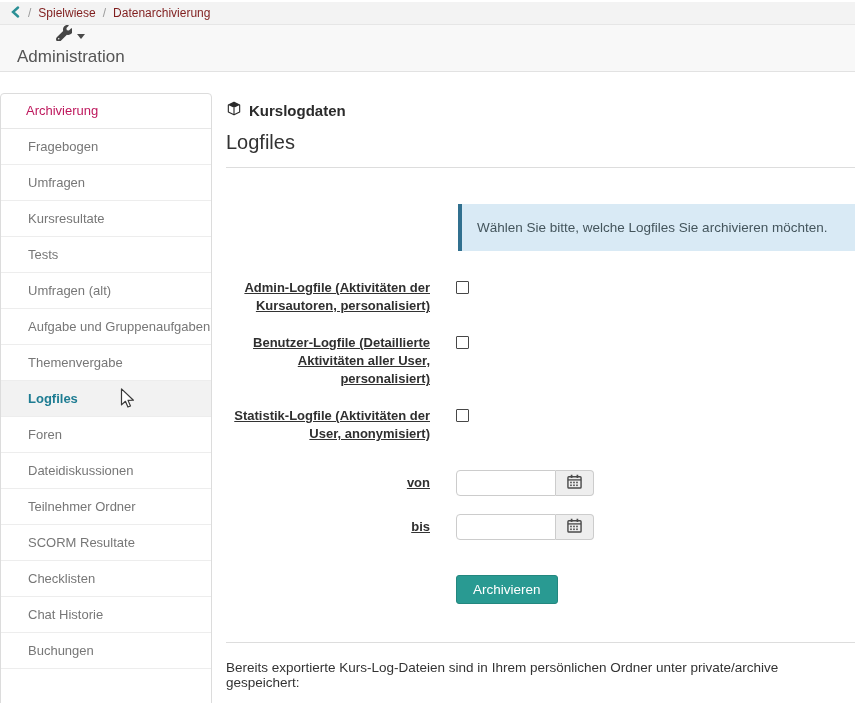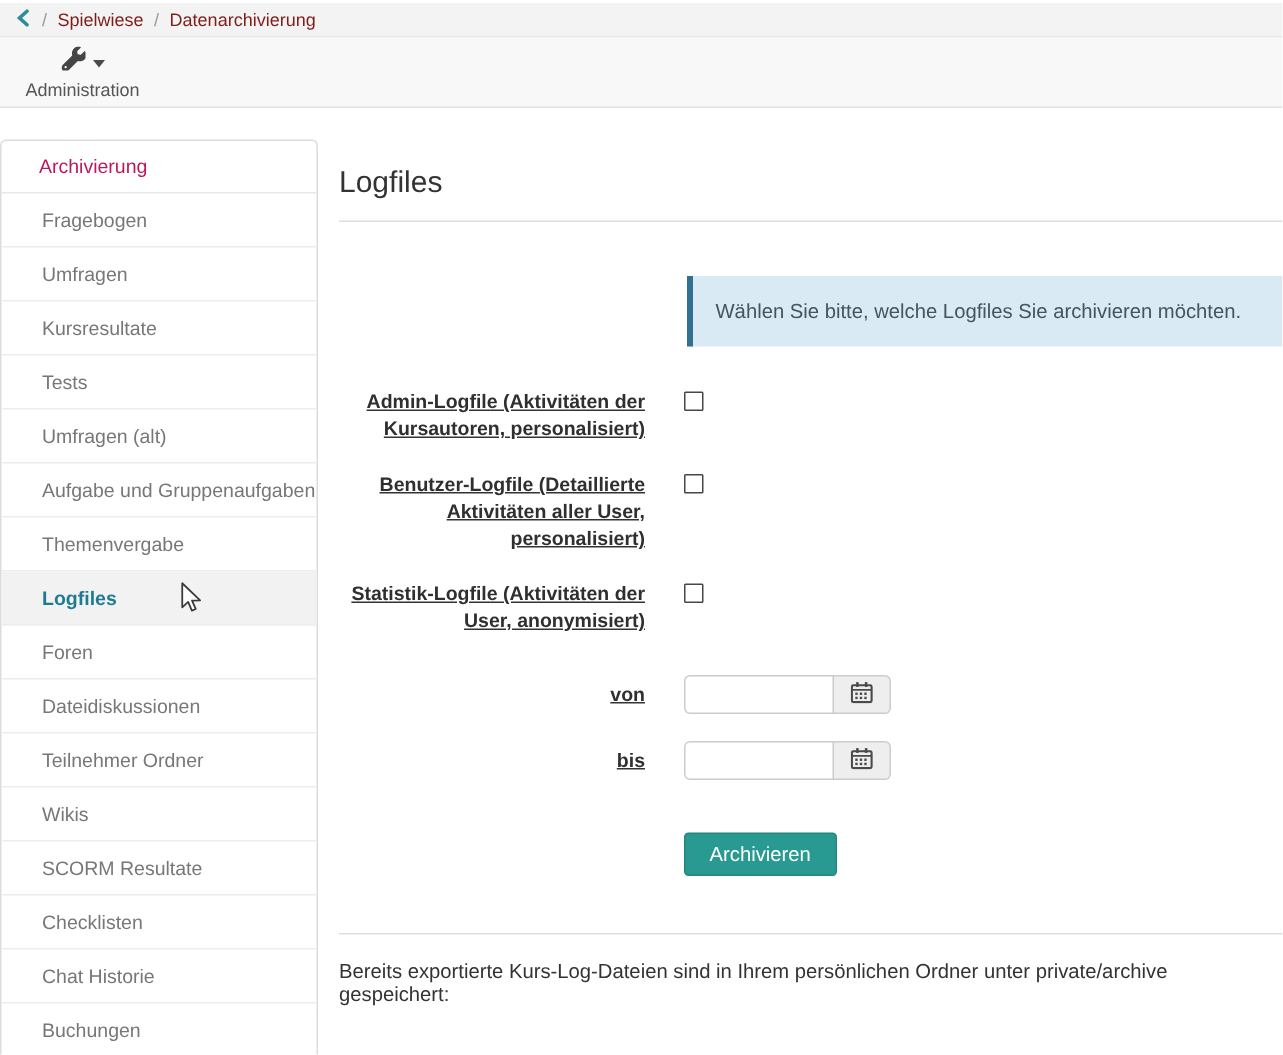--- a/index.html
+++ b/index.html
@@ -27,21 +27,21 @@
   }
   .admin-tool {
     margin:0 0 4px 13px; display:flex; flex-direction:column; align-items:center;
     cursor:pointer; padding:0 4px;
   }
   .admin-iconrow { display:flex; align-items:center; gap:5px; height:18px; }
   .caret-down {
     width:0; height:0; border-left:4px solid transparent; border-right:4px solid transparent;
     border-top:5px solid #4a4a4a; margin-top:2px;
   }
-  .admin-label { font-size:12px; color:#555; margin-top:3px; }
+  .admin-label { font-size:17px; color:#555; margin-top:3px; }
 
   
   .sidebar {
     position:absolute; left:0; top:93px; width:212px; height:640px;
     background:#fff; border:1px solid #dcdcdc; border-radius:4px;
     overflow:hidden;
   }
   .sidebar-header {
     height:35px; line-height:34px; padding-left:25px;
     font-size:13px; font-weight:normal; color:#be185d;
@@ -140,28 +140,37 @@
   <div class="sidebar-item">Umfragen</div>
   <div class="sidebar-item">Kursresultate</div>
   <div class="sidebar-item">Tests</div>
   <div class="sidebar-item">Umfragen (alt)</div>
   <div class="sidebar-item">Aufgabe und Gruppenaufgaben</div>
   <div class="sidebar-item">Themenvergabe</div>
   <div class="sidebar-item selected">Logfiles</div>
   <div class="sidebar-item">Foren</div>
   <div class="sidebar-item">Dateidiskussionen</div>
   <div class="sidebar-item">Teilnehmer Ordner</div>
-  <div class="sidebar-item">Wikis</div>
   <div class="sidebar-item">SCORM Resultate</div>
   <div class="sidebar-item">Checklisten</div>
   <div class="sidebar-item">Chat Historie</div>
   <div class="sidebar-item">Buchungen</div>
 </aside>
 
 <main class="main">
+  <div class="section-title">
+    <span>
+      <svg width="16" height="17" viewBox="0 0 24 24">
+        <polygon points="12,2.5 20.5,6.8 12,11 3.5,6.8" fill="#2b2b2b"></polygon>
+        <path d="M12 2.5 L20.5 6.8 V17.2 L12 21.5 L3.5 17.2 V6.8 Z" fill="none" stroke="#2b2b2b" stroke-width="1.7" stroke-linejoin="round"></path>
+        <path d="M12 11 V21.5" fill="none" stroke="#2b2b2b" stroke-width="1.7"></path>
+      </svg>
+    </span>
+    <span>Kurslogdaten</span>
+  </div>
 
   <h2 class="page-title">Logfiles</h2>
   <hr class="rule">
 
   <div class="info-box">
     <span>Wählen Sie bitte, welche Logfiles Sie archivieren möchten.</span>
   </div>
 
   <div class="form-rows">
     <div class="form-row">

